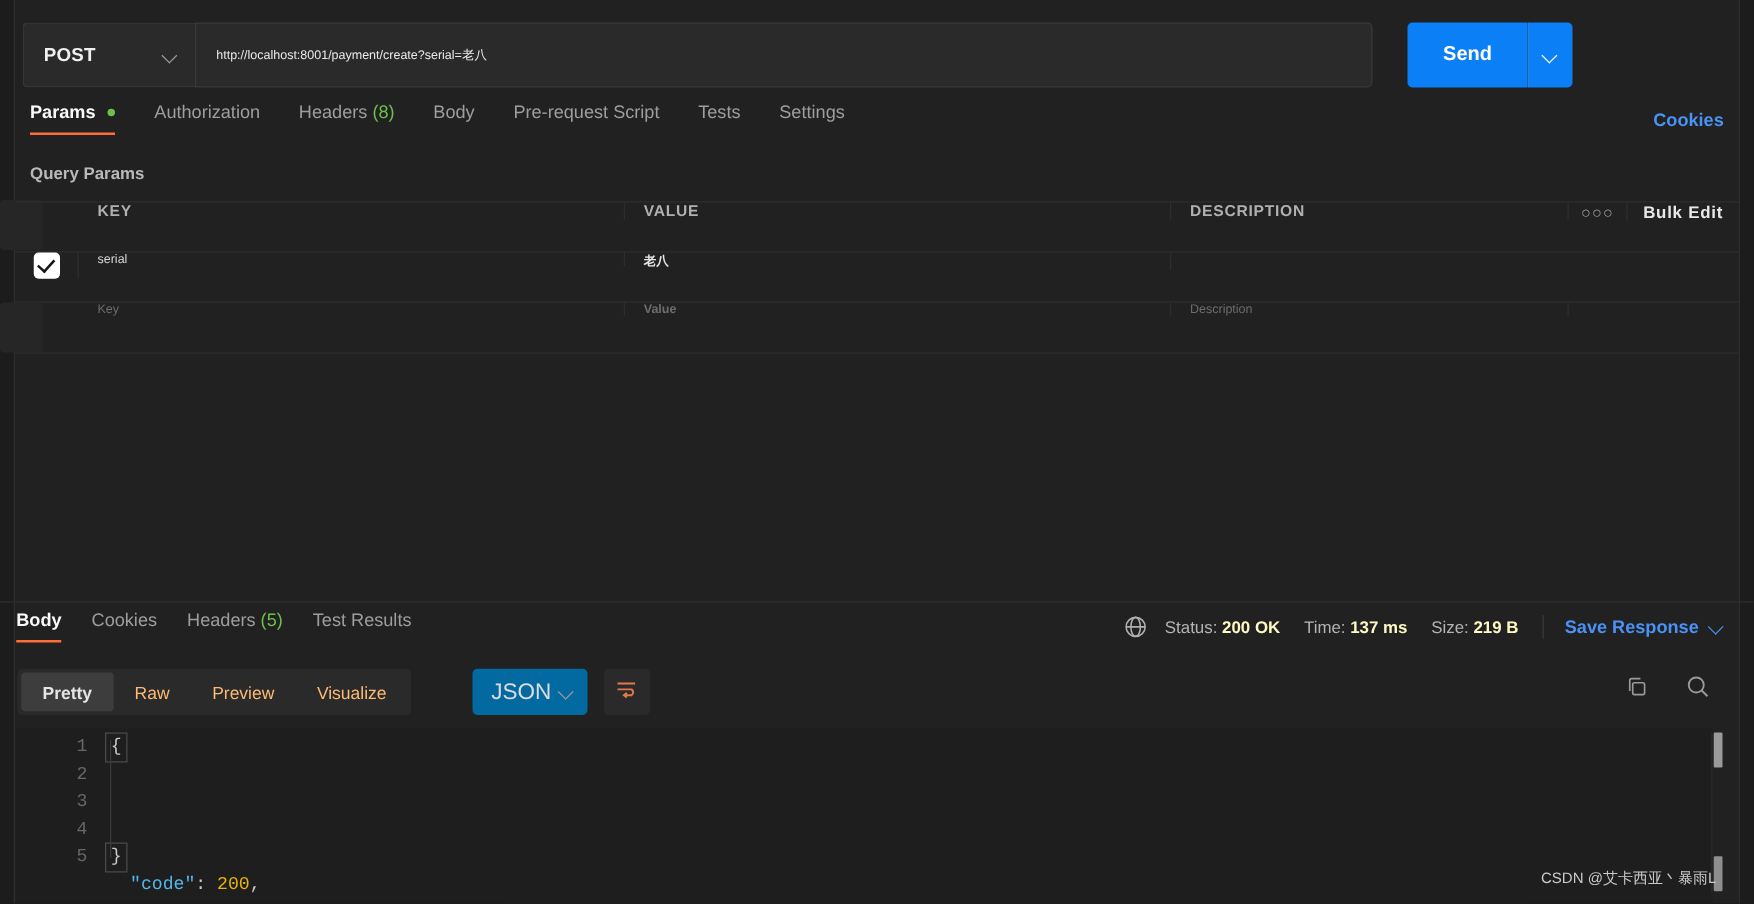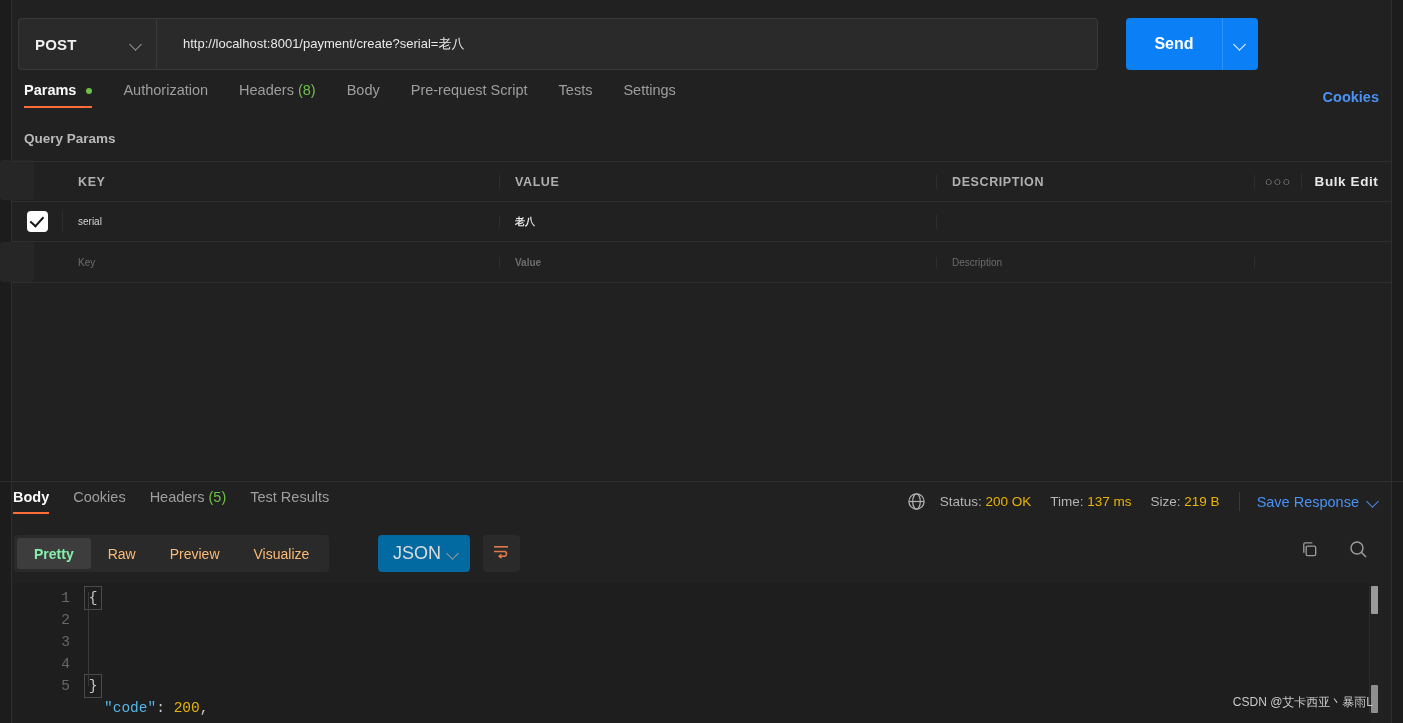--- a/index.html
+++ b/index.html
@@ -47,23 +47,23 @@
   .chev::after {
     content:""; position:absolute; left:0; top:1px;
     width:8px; height:8px;
     border-right:1.6px solid #9a9a9a; border-bottom:1.6px solid #9a9a9a;
     transform:rotate(45deg);
   }
   .url-input {
     flex:1; background:#2a2a2a;
     border:1px solid #3a3a3a; border-left:1px solid #3a3a3a;
     border-radius:0 4px 4px 0;
-    color:#e8e8e8; font-size:13px;
+    color:#e8e8e8; font-size:10px;
     font-family:"Liberation Sans", sans-serif;
-    padding:0 26px;
+    padding:0 16px;
     outline:none;
   }
   .send-group {
     position:absolute; right:-0px; top:0;
     display:flex; height:52px;justify-content:flex-end;
   }
   .send-btn {
     background:#0b7ff5; color:#fff;
     border:none; border-radius:4px 0 0 4px;
     width:96px; font-size:16px; font-weight:700;
@@ -111,21 +111,21 @@
     position:absolute; left:24px; top:131px;
     font-size:13.5px; font-weight:700; color:#b9b9b9;
   }
   .ptable {
     position:absolute; left:12px; top:161px;
     width:1379px;
     border-top:1px solid #2e2e2e;
     border-bottom:1px solid #2e2e2e;
   }
   .prow {
-    display:flex; height:40px; align-items:center;
+    display:flex; height:40px; align-items:flex-start;
     border-bottom:1px solid #2e2e2e;
   }
   .prow:last-child { border-bottom:none; }
   .pcell {
     display:flex; align-items:center;
     border-right:1px solid #2e2e2e;
     padding:0 0 0 15px;
     font-size:10px;
   }
   .c-check { width:51px; padding:0; justify-content:center; }
@@ -165,42 +165,42 @@
   }
   .res-tabs .rtab { margin-right:24px; font-size:14.5px; padding-bottom:9px; }
 
   .status-bar {
     position:absolute; right:24px; top:492px;
     display:flex; align-items:center; gap:0;
     font-size:13.5px; color:#b4b4b4;
   }
   .globe { margin-right:14px; display:flex; }
   .stat { margin-right:19px; white-space:nowrap; }
-  .stat b { font-weight:400; color:#eab308; }
+  .stat b { font-weight:700; color:#fef9c3; }
   .vsep {
     width:1px; height:19px; background:#3a3a3a; margin:0 17px 0 0;
   }
   .saveresp {
-    color:#4a92f5; font-weight:400; font-size:14.5px; cursor:pointer;
+    color:#4a92f5; font-weight:700; font-size:14.5px; cursor:pointer;
     display:flex; align-items:center; gap:9px;
   }
   .saveresp .chev::after { border-color:#4a92f5; }
 
   
   .seg-group {
     position:absolute; left:14px; top:535px;
     height:37px; background:#2a2a2a; border-radius:4px;
     display:flex; align-items:center; padding:3px;
   }
   .seg {
     height:31px; padding:0 17px;
     display:flex; align-items:center;
     font-size:14px; color:#fdba74; border-radius:3px; cursor:pointer;
   }
-  .seg.active { background:#3d3d3d; color:#86efac; font-weight:700; }
+  .seg.active { background:#3d3d3d; color:#e5e5e5; font-weight:700; }
   .fmt-select {
     position:absolute; left:378px; top:535px;
     height:37px; width:92px;
     background:#0369a1; border-radius:4px;
     display:flex; align-items:center; justify-content:space-between;
     padding:0 11px 0 15px; cursor:pointer;
     font-size:18px; color:#dcdcdc;
   }
   .wrap-btn {
     position:absolute; left:483px; top:535px;

